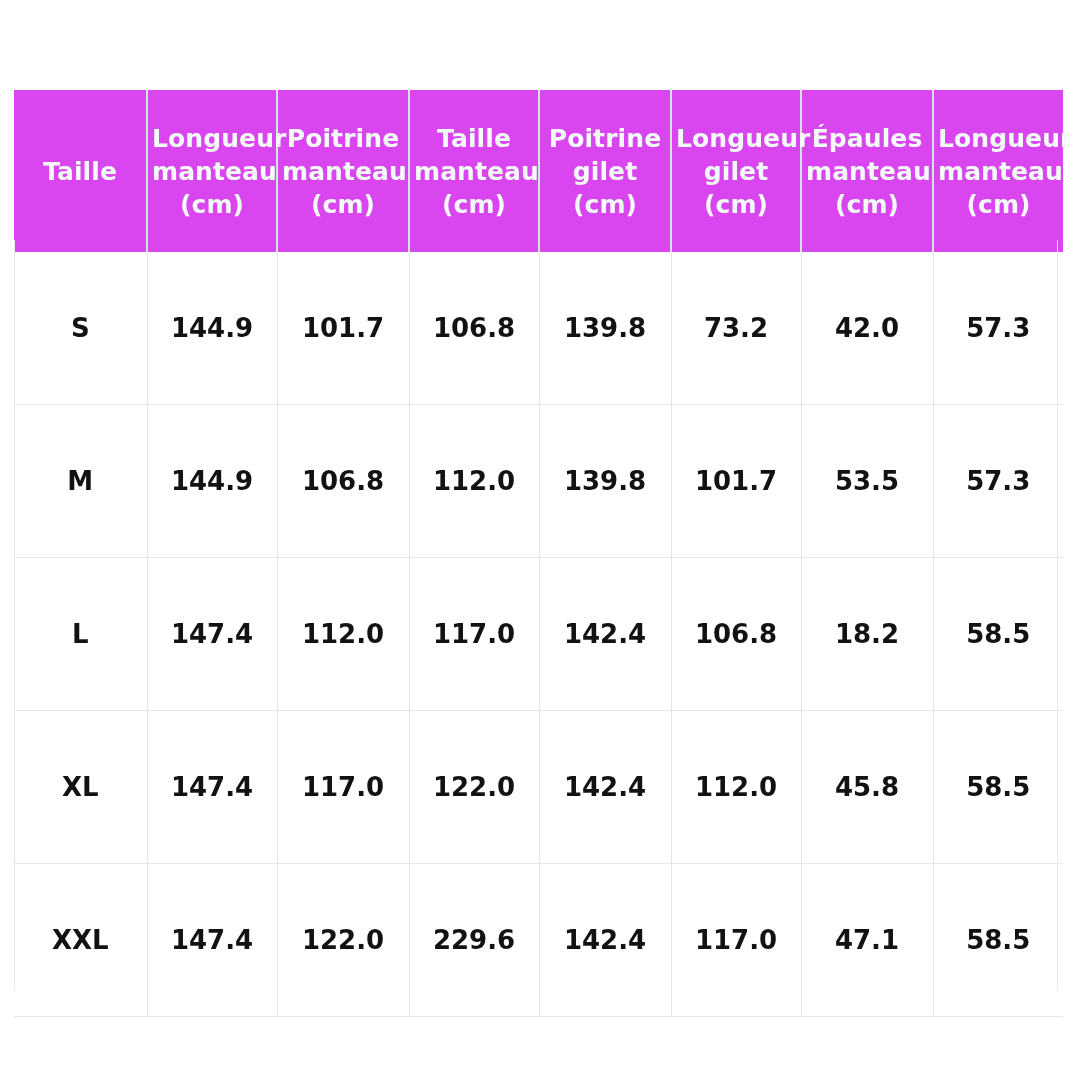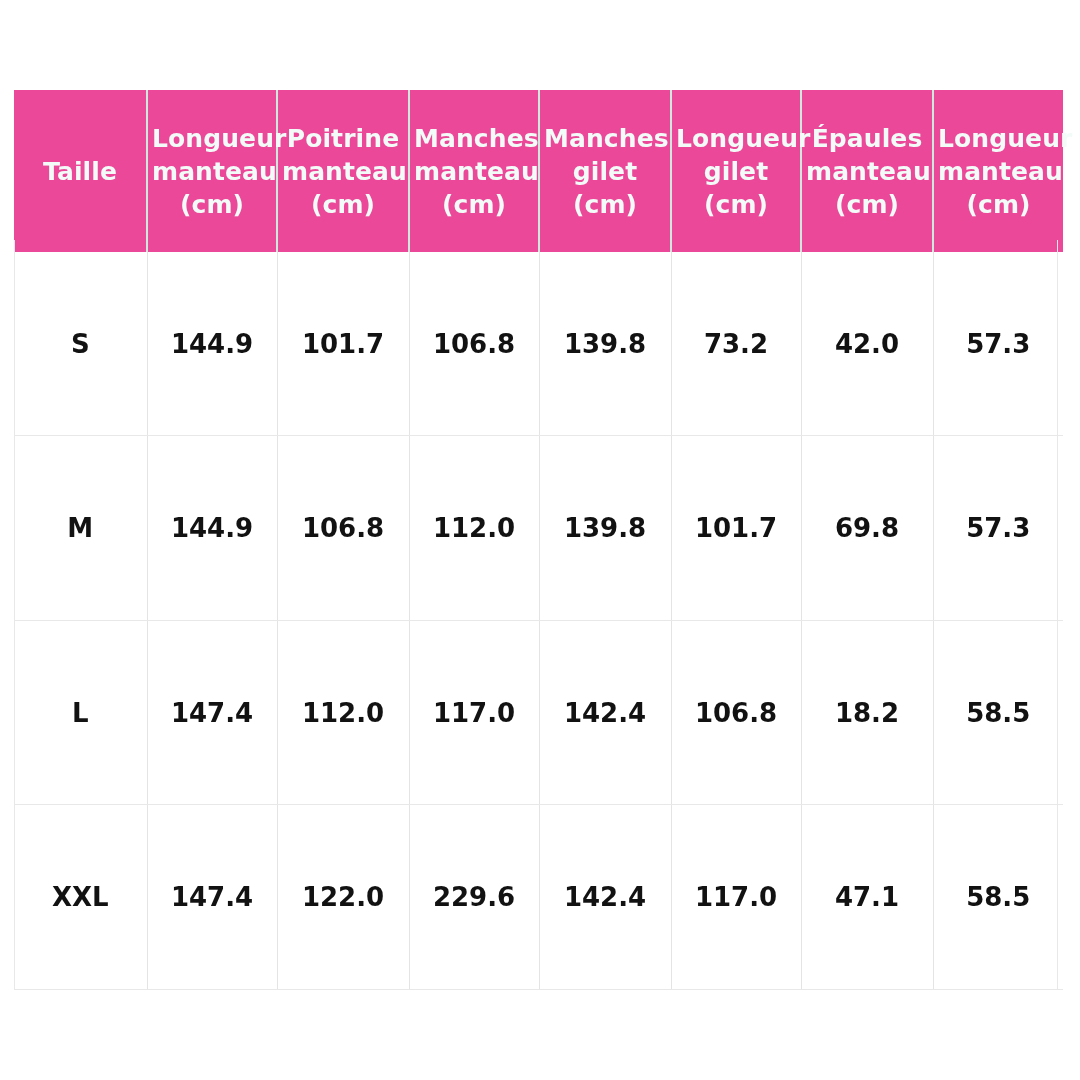--- a/index.html
+++ b/index.html
@@ -30,21 +30,21 @@
   }
 
   table.size-table {
     width: 1044px;
     height: 900px;
     border-collapse: collapse;
     table-layout: fixed;
   }
 
   table.size-table thead th {
-    background: #ec4899;
+    background: #d946ef;
     color: #f2fbf7;
     font-size: 25px;
     font-weight: 600;
     line-height: 1.32;
     text-align: center;
     vertical-align: middle;
     padding: 6px 4px;
     height: 150px;
     border-right: 2px solid #cfe8de;
     letter-spacing: 0.1px;
@@ -105,22 +105,22 @@
         <col class="c-wide">
         <col class="c-std">
         <col class="c-wide">
         <col class="c-std">
       </colgroup>
       <thead>
         <tr>
           <th>Taille</th>
           <th>Longueur manteau (cm)</th>
           <th>Poitrine manteau (cm)</th>
-          <th>Manches manteau (cm)</th>
-          <th>Manches gilet (cm)</th>
+          <th>Taille manteau (cm)</th>
+          <th>Poitrine gilet (cm)</th>
           <th>Longueur gilet (cm)</th>
           <th>Épaules manteau (cm)</th>
           <th>Longueur manteau (cm)</th>
         </tr>
       </thead>
       <tbody>
         <tr>
           <td>S</td>
           <td>144.9</td>
           <td>101.7</td>
@@ -130,31 +130,41 @@
           <td>42.0</td>
           <td>57.3</td>
         </tr>
         <tr>
           <td>M</td>
           <td>144.9</td>
           <td>106.8</td>
           <td>112.0</td>
           <td>139.8</td>
           <td>101.7</td>
-          <td>69.8</td>
+          <td>53.5</td>
           <td>57.3</td>
         </tr>
         <tr>
           <td>L</td>
           <td>147.4</td>
           <td>112.0</td>
           <td>117.0</td>
           <td>142.4</td>
           <td>106.8</td>
           <td>18.2</td>
+          <td>58.5</td>
+        </tr>
+        <tr>
+          <td>XL</td>
+          <td>147.4</td>
+          <td>117.0</td>
+          <td>122.0</td>
+          <td>142.4</td>
+          <td>112.0</td>
+          <td>45.8</td>
           <td>58.5</td>
         </tr>
         <tr>
           <td>XXL</td>
           <td>147.4</td>
           <td>122.0</td>
           <td>229.6</td>
           <td>142.4</td>
           <td>117.0</td>
           <td>47.1</td>

